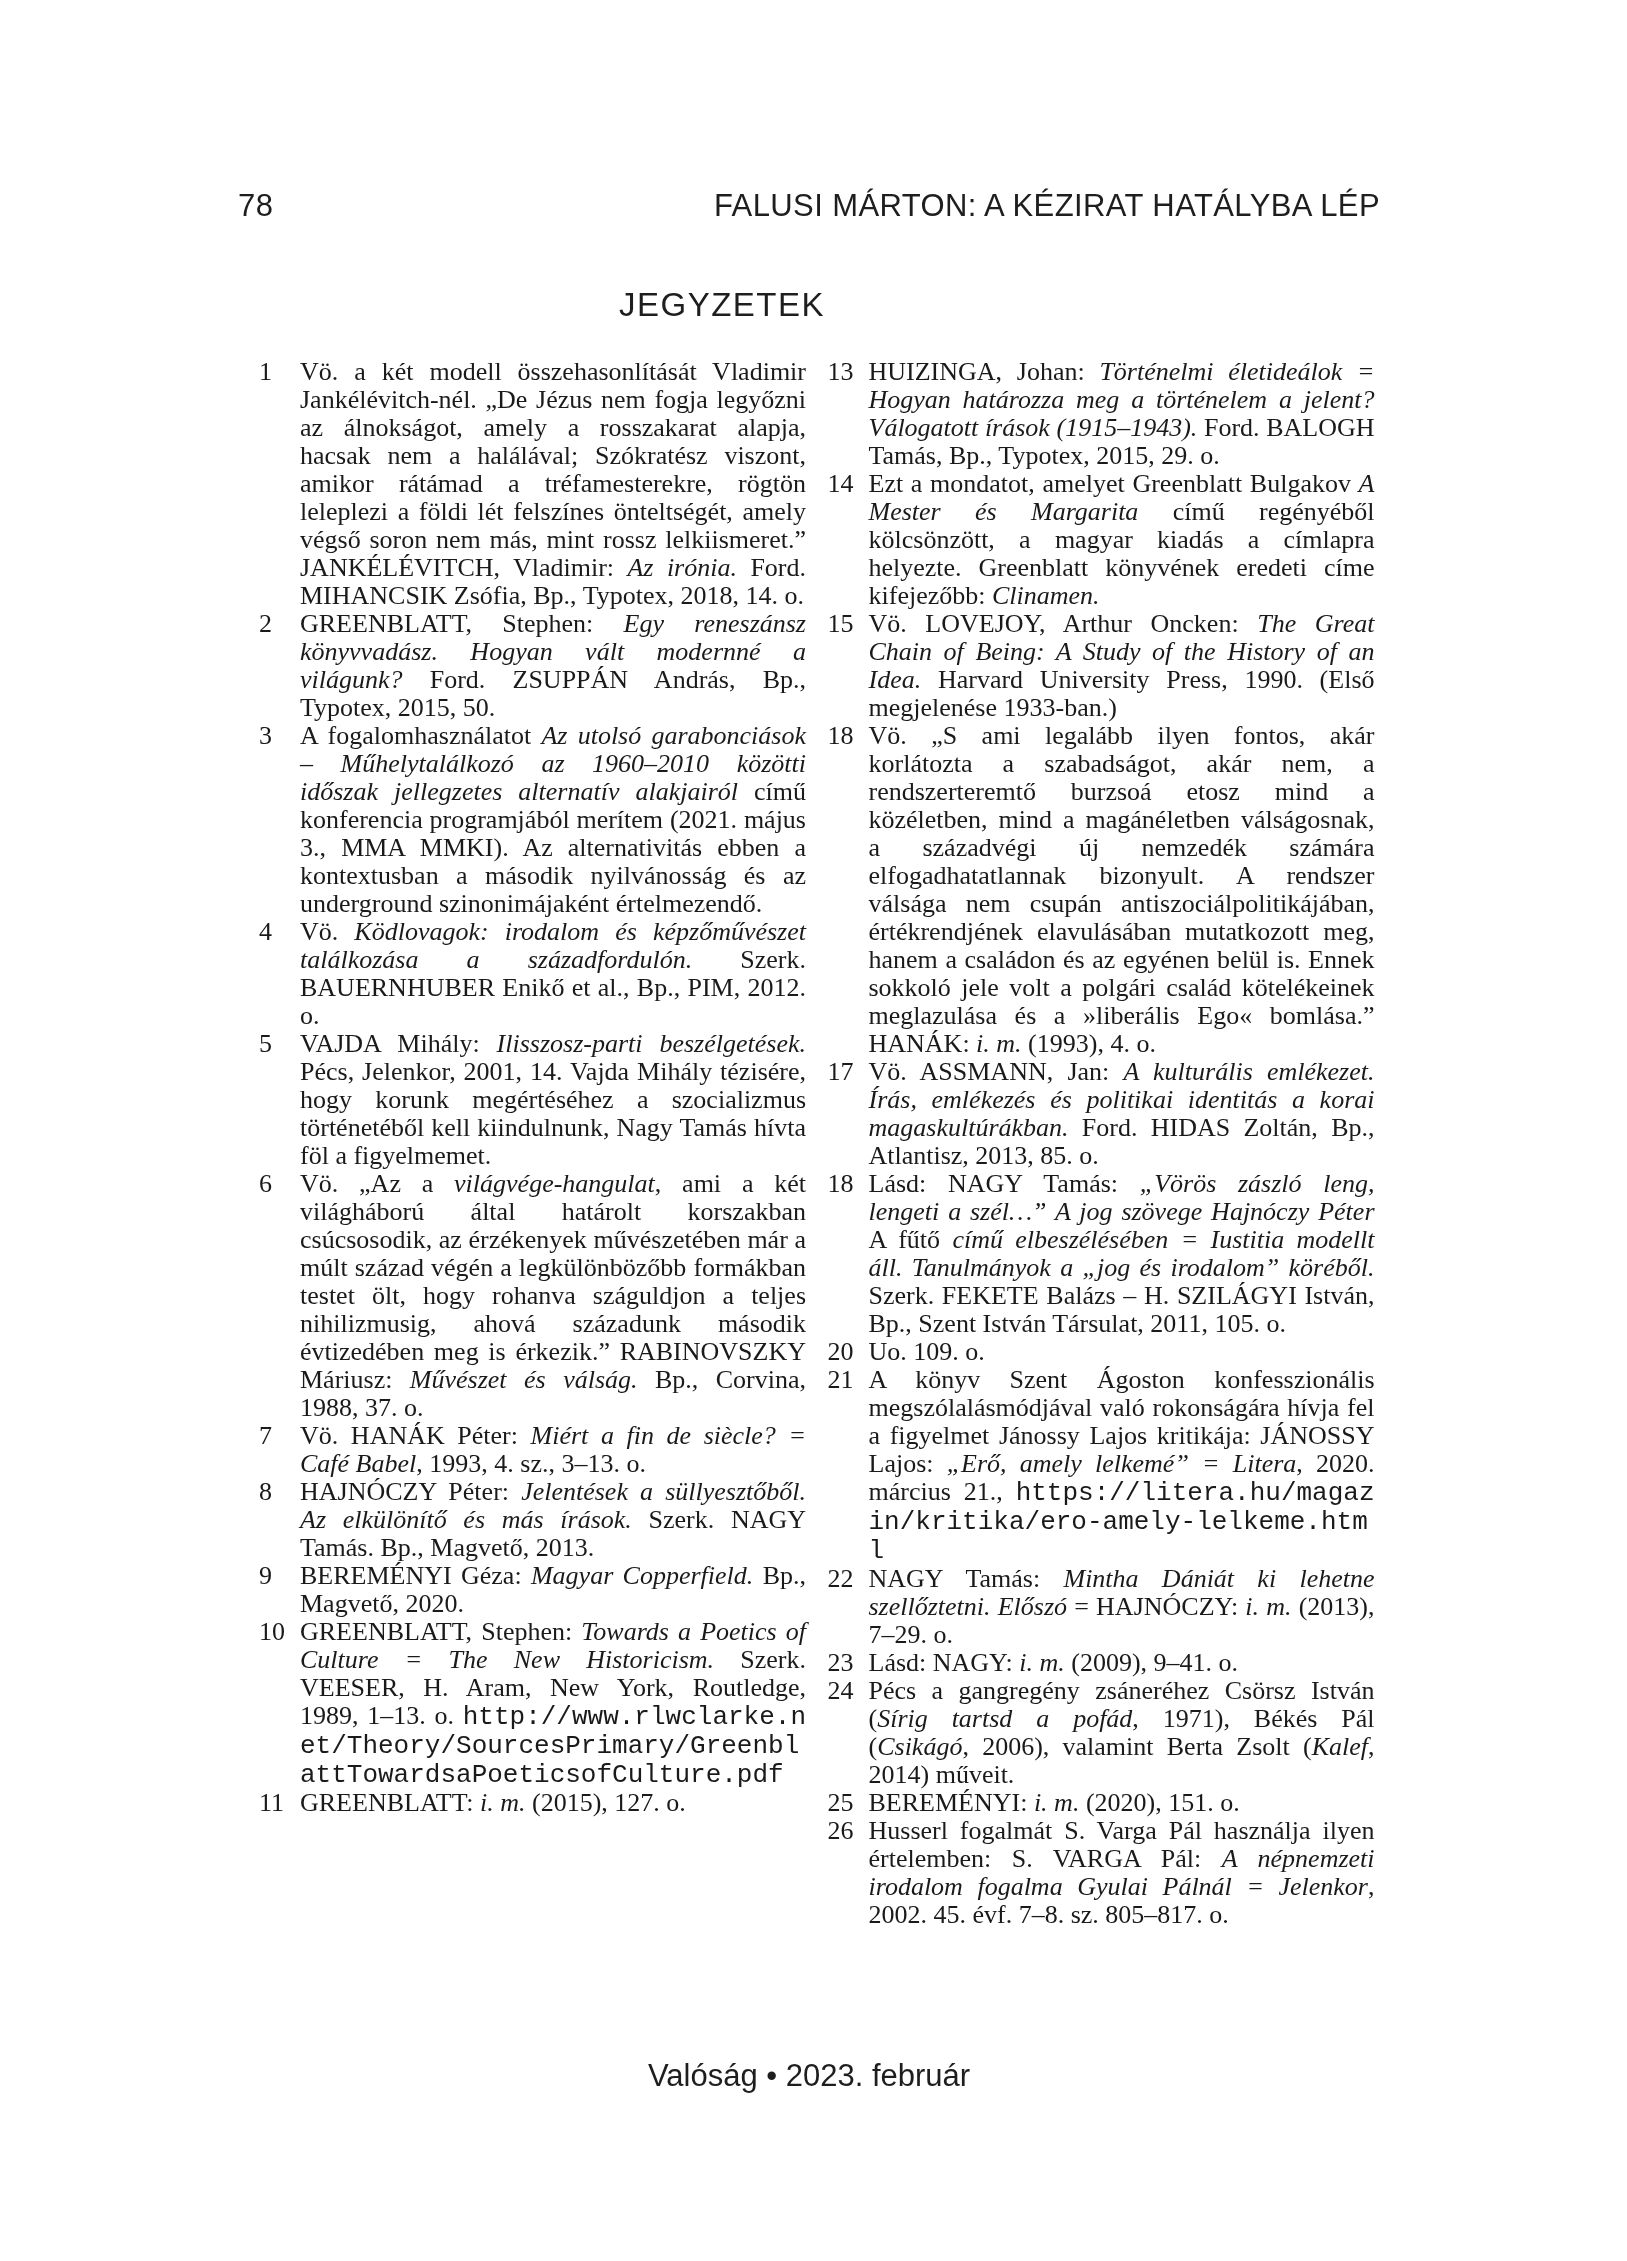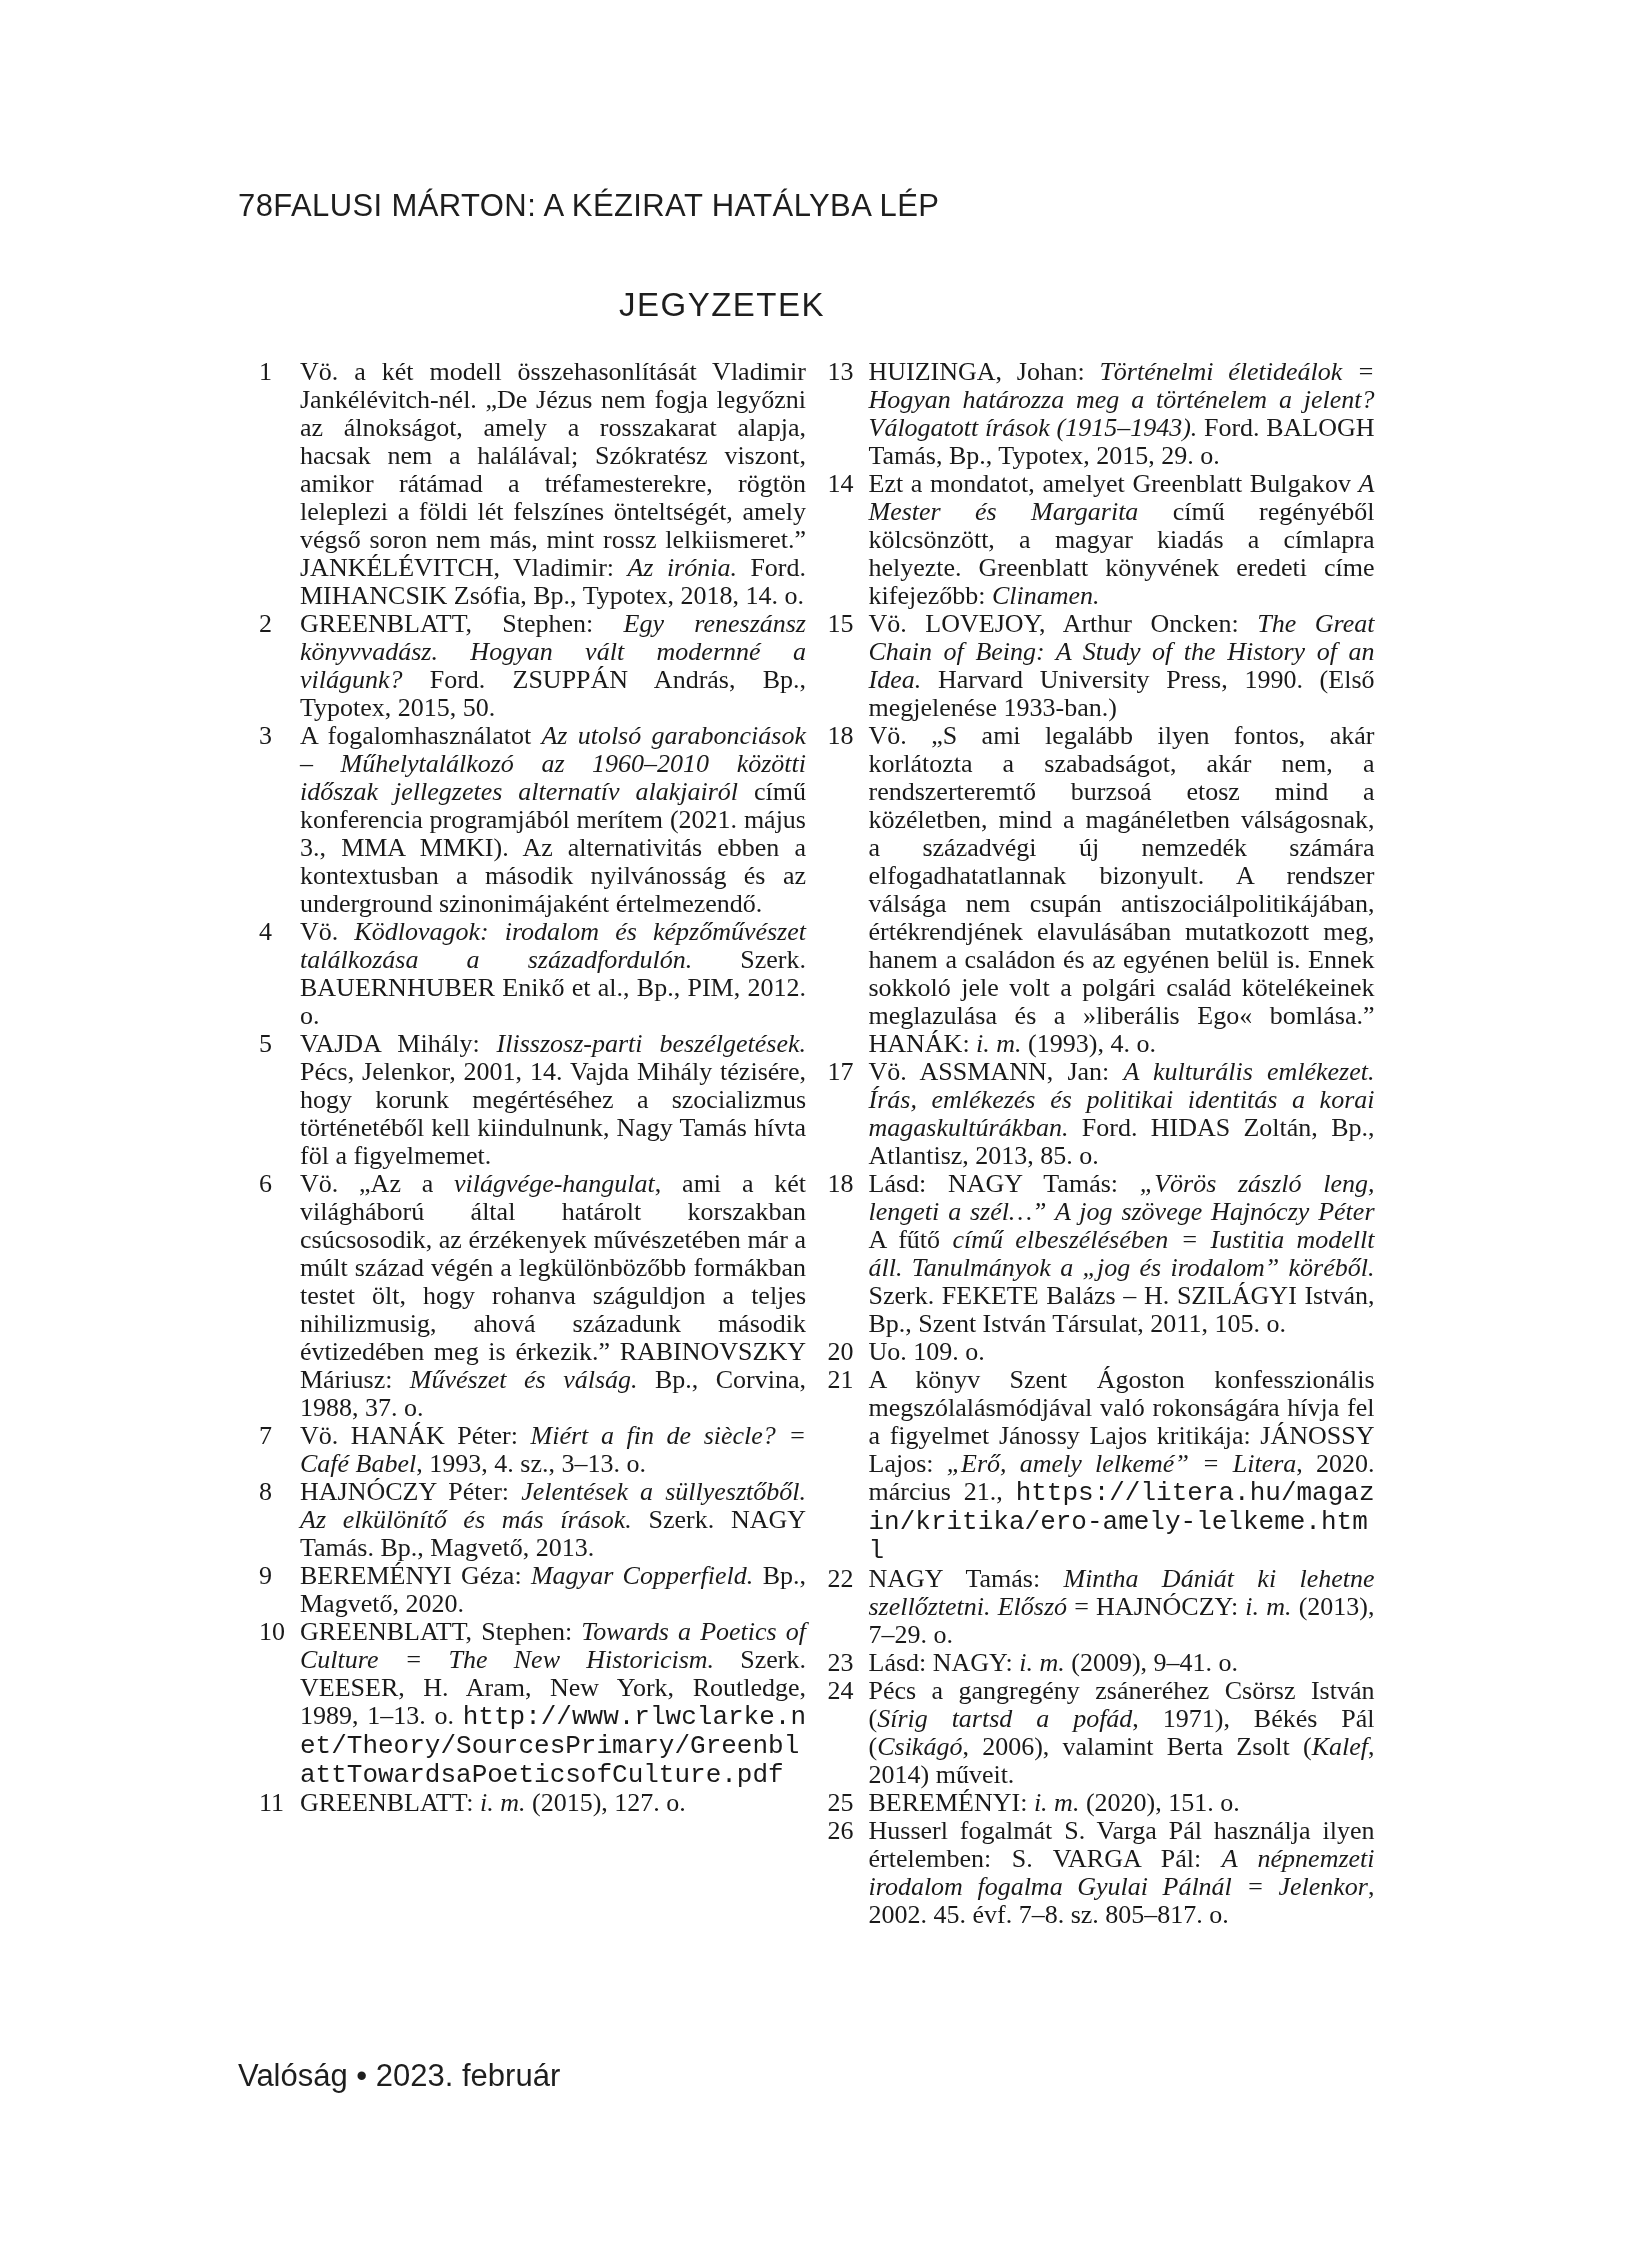--- a/index.html
+++ b/index.html
@@ -14,20 +14,21 @@
     background: #ffffff;
     color: #1b1b1b;
     overflow: hidden;
   }
   .pg-header {
     position: absolute;
     top: 190px;
     left: 238px;
     width: 1142px; 
     display: flex;
+    justify-content: space-between;
     align-items: baseline;
     font-family: "Liberation Sans", sans-serif;
     font-size: 31px;
     line-height: 1.05;
     letter-spacing: 0.4px;
     color: #1e1e1e;
   }
   .section-title {
     position: absolute;
     top: 288px;
@@ -80,21 +81,21 @@
   .note .txt .u {
     overflow-wrap: anywhere;
     word-break: break-all;
     font-family: Liberation Mono, monospace;
   }
   .pg-footer {
     position: absolute;
     top: 2060px;
     left: 238px;
     width: 1142px; 
-    text-align: left;
+    text-align: center;
     font-family: "Liberation Sans", sans-serif;
     font-size: 31px;
     line-height: 1.05;
     color: #1e1e1e;
   }
 </style>
 </head>
 <body>
 
 <div class="page">

